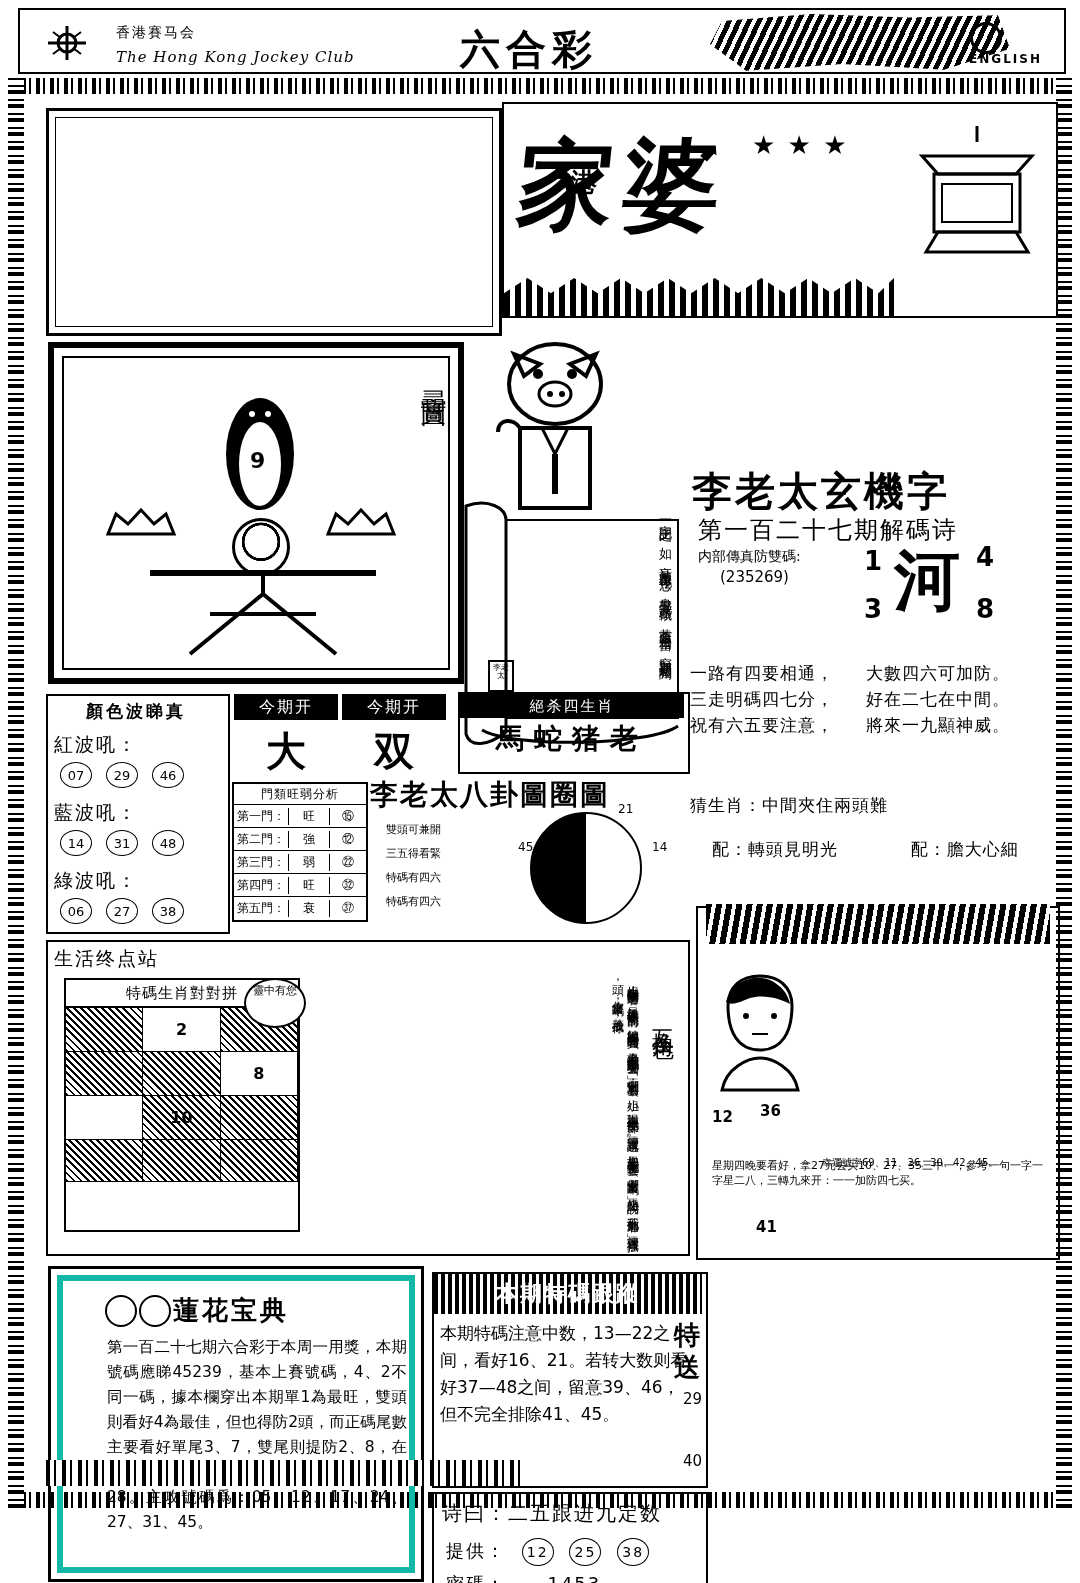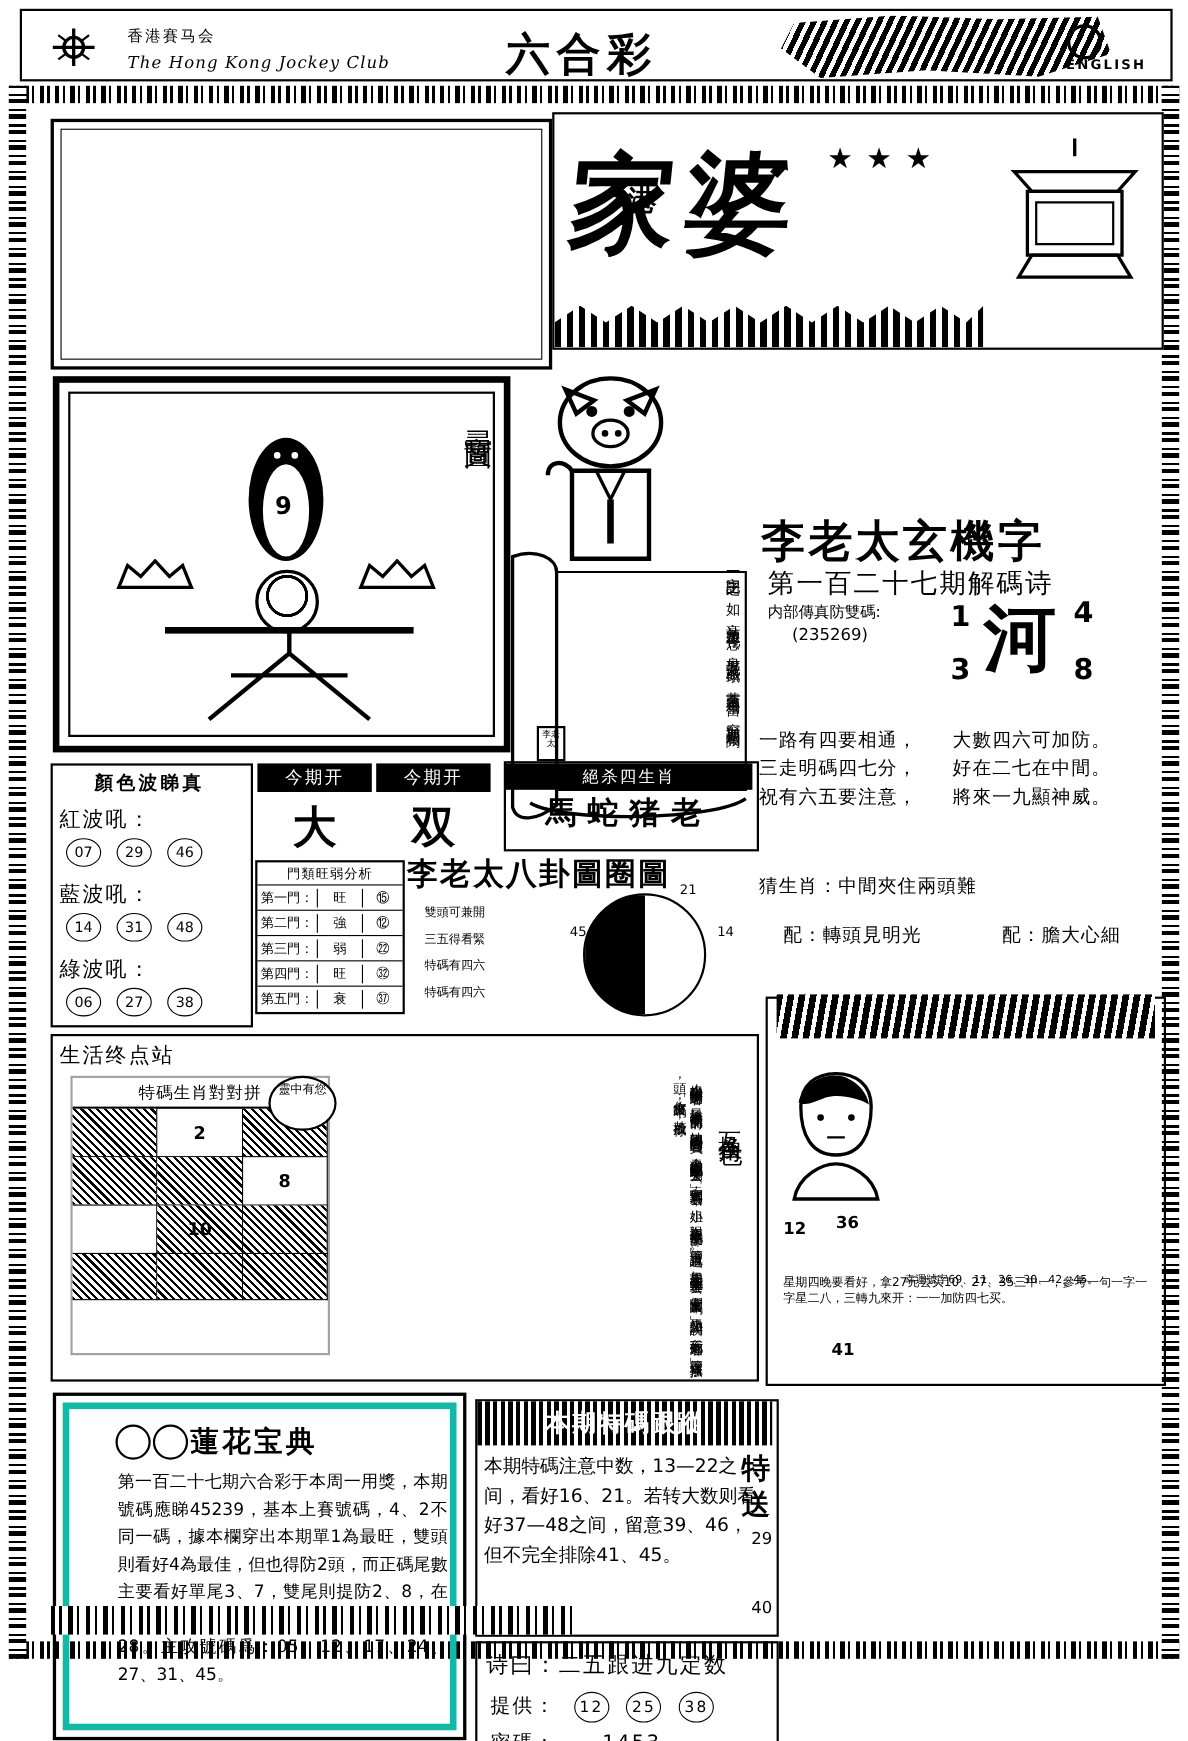--- a/index.html
+++ b/index.html
@@ -108,21 +108,21 @@
   #bagua{left:346px;top:682px;width:316px;height:152px;}
   #bagua-title{left:0;top:0;font-size:28px;font-weight:bold;letter-spacing:2px;}
   #bagua-poem{left:16px;top:42px;font-size:11px;line-height:24px;}
   #bagua-circle{left:160px;top:36px;width:108px;height:108px;border:2px solid #000;border-radius:50%;
      background:linear-gradient(90deg,#000 50%,#fff 50%);}
   .bg-n{position:absolute;font-size:12px;}
 
   
   #life{left:22px;top:846px;width:640px;height:312px;border:2px solid #000;}
   #life-hd{left:6px;top:4px;font-size:19px;letter-spacing:2px;}
-  #grid{left:16px;top:36px;width:232px;height:250px;border:2px solid #a3a3a3;}
+  #grid{left:16px;top:36px;width:232px;height:250px;border:2px solid #000000;}
   #grid-hd{height:26px;border-bottom:2px solid #000;font-size:15px;letter-spacing:1px;}
   .gr{display:flex;height:44px;}
   .gc{flex:1;border-right:1px solid #000;border-bottom:1px solid #000;display:flex;align-items:center;justify-content:center;font-size:16px;font-weight:bold;}
   .gc.dk{background:repeating-linear-gradient(45deg,#000 0 2px,#fff 2px 5px);}
   #grid-stamp{left:196px;top:36px;width:58px;height:42px;border:2px solid #000;border-radius:50%;font-size:11px;line-height:13px;text-align:center;padding-top:4px;background:#fff;}
   #life-text{left:262px;top:34px;width:330px;height:256px;font-size:12px;line-height:15px;
      writing-mode:vertical-rl;text-orientation:upright;letter-spacing:1px;}
   #life-side{right:10px;top:70px;font-size:22px;letter-spacing:3px;writing-mode:vertical-rl;text-orientation:upright;}
 
   

